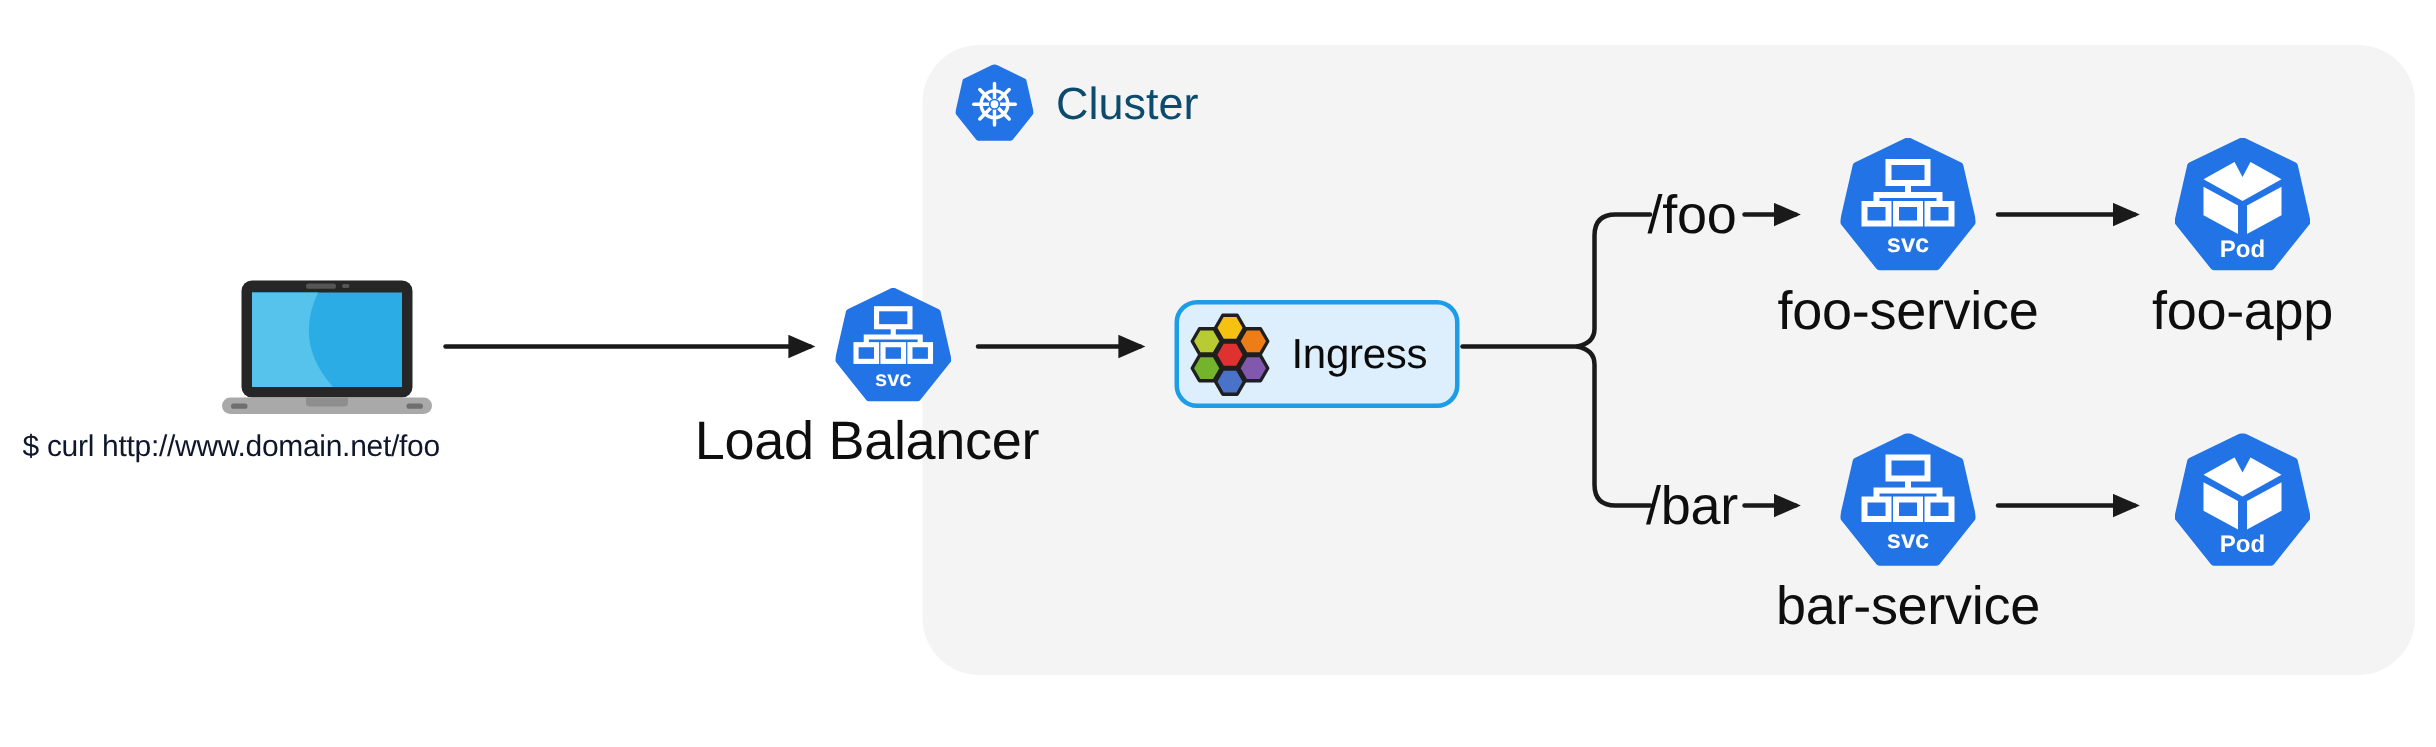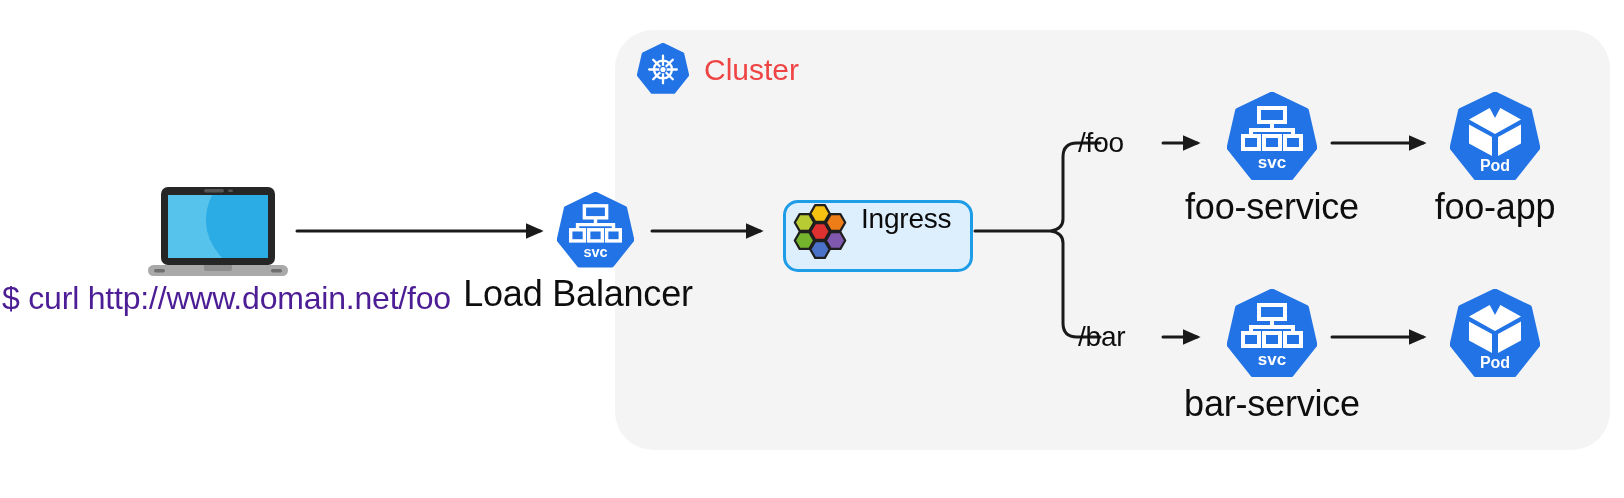--- a/index.html
+++ b/index.html
@@ -9,28 +9,28 @@
     --hex-purple:#8058ae; --hex-blue:#4a72c8; --hex-green:#74b32c; --hex-lime:#b9cb33;
     --laptop-screen:#2bace4; --laptop-screen-light:#55c3ec; --laptop-body:#a9a9a9; --laptop-bezel:#262626;
     --text:#0e0e0e;
   }
   html,body{margin:0;padding:0;background:#fff;}
   .canvas{position:relative;width:1624px;height:498px;background:#ffffff;overflow:hidden;
           font-family:"Liberation Sans",sans-serif;color:var(--text);}
   .abs{position:absolute;}
   .cluster-box{left:615px;top:30px;width:995px;height:420px;background:var(--cluster-bg);border-radius:38px;}
   .cluster-header{left:637px;top:43px;display:flex;align-items:center;gap:15px;}
-  .cluster-label{font-size:30px;line-height:52px;color:#ef4444;}
+  .cluster-label{font-size:30px;line-height:52px;color:#0c4a6e;}
   .label{font-size:36px;line-height:34px;text-align:center;letter-spacing:-0.2px;color:var(--text);white-space:nowrap;}
-  .curl-text{left:2px;top:282px;font-size:32px;line-height:32px;letter-spacing:-0.2px;white-space:nowrap;color:#4c1d95;}
+  .curl-text{left:15px;top:282px;font-size:20px;line-height:32px;letter-spacing:-0.2px;white-space:nowrap;color:#0f172a;}
   .ingress-box{left:783px;top:200px;width:190px;height:72px;background:var(--ingress-fill);
                border:3px solid var(--ingress-border);border-radius:15px;box-sizing:border-box;
-               display:flex;padding-left:6px;gap:13px;}
+               display:flex;align-items:center;padding-left:6px;gap:13px;}
   .ingress-label{font-size:28px;letter-spacing:-0.2px;color:#0b0b0b;}
-  .route-path{font-size:28px;width:100px;text-align:left;white-space:nowrap;}
+  .route-path{font-size:36px;width:100px;text-align:center;white-space:nowrap;}
   svg{display:block;}
   .badge-text{font-family:"Liberation Sans",sans-serif;font-weight:bold;fill:#ffffff;}
 </style>
 </head>
 <body>
 
 <div class="canvas">
 
   <div class="abs cluster-box"></div>
 

